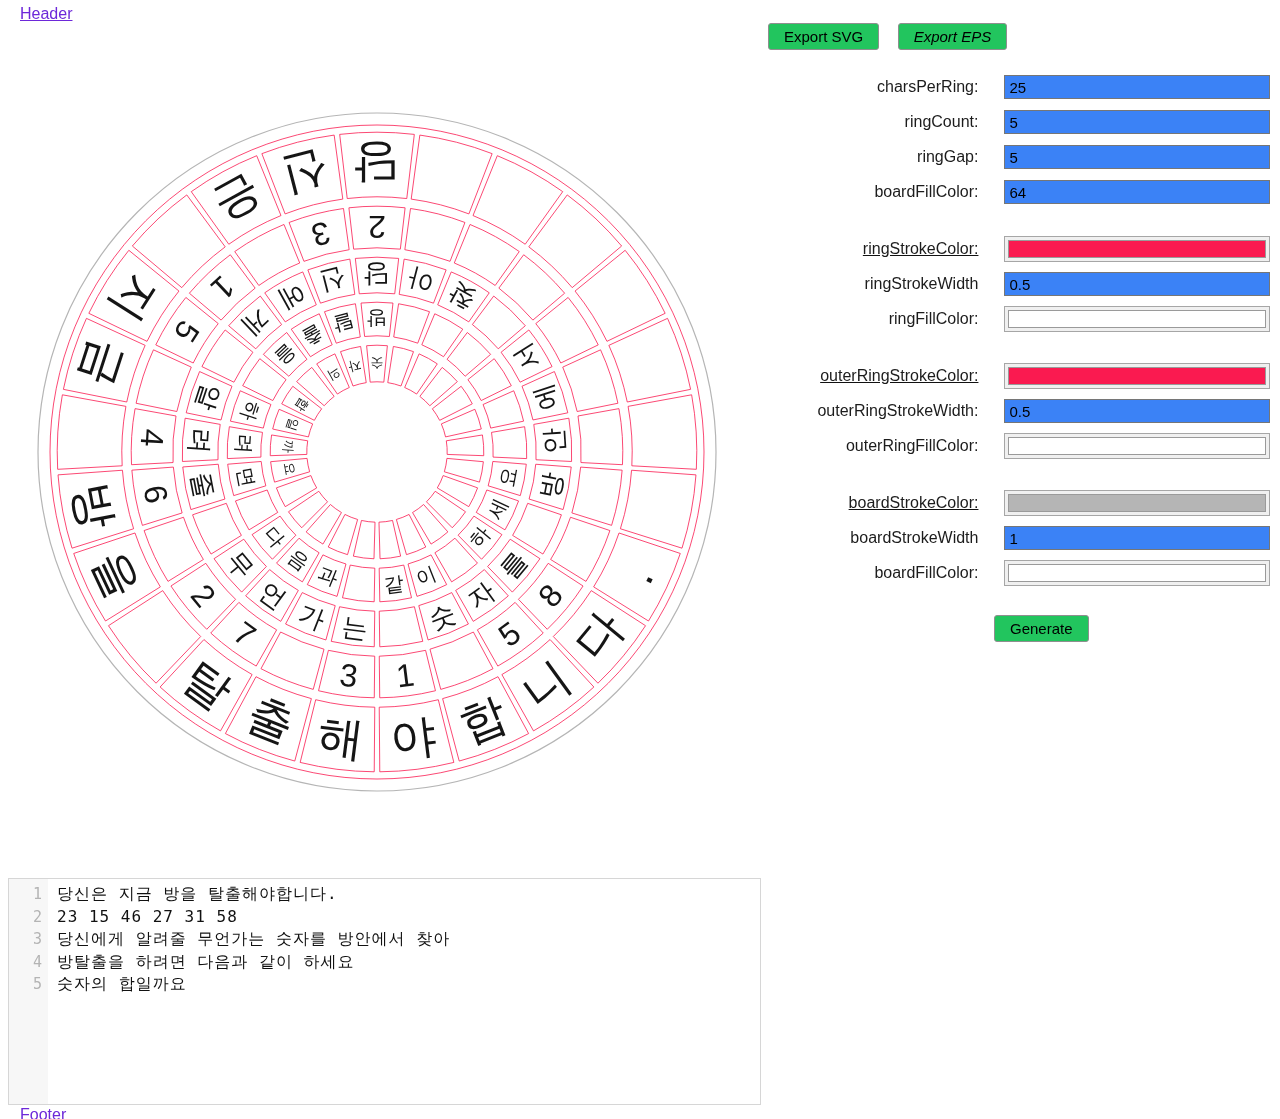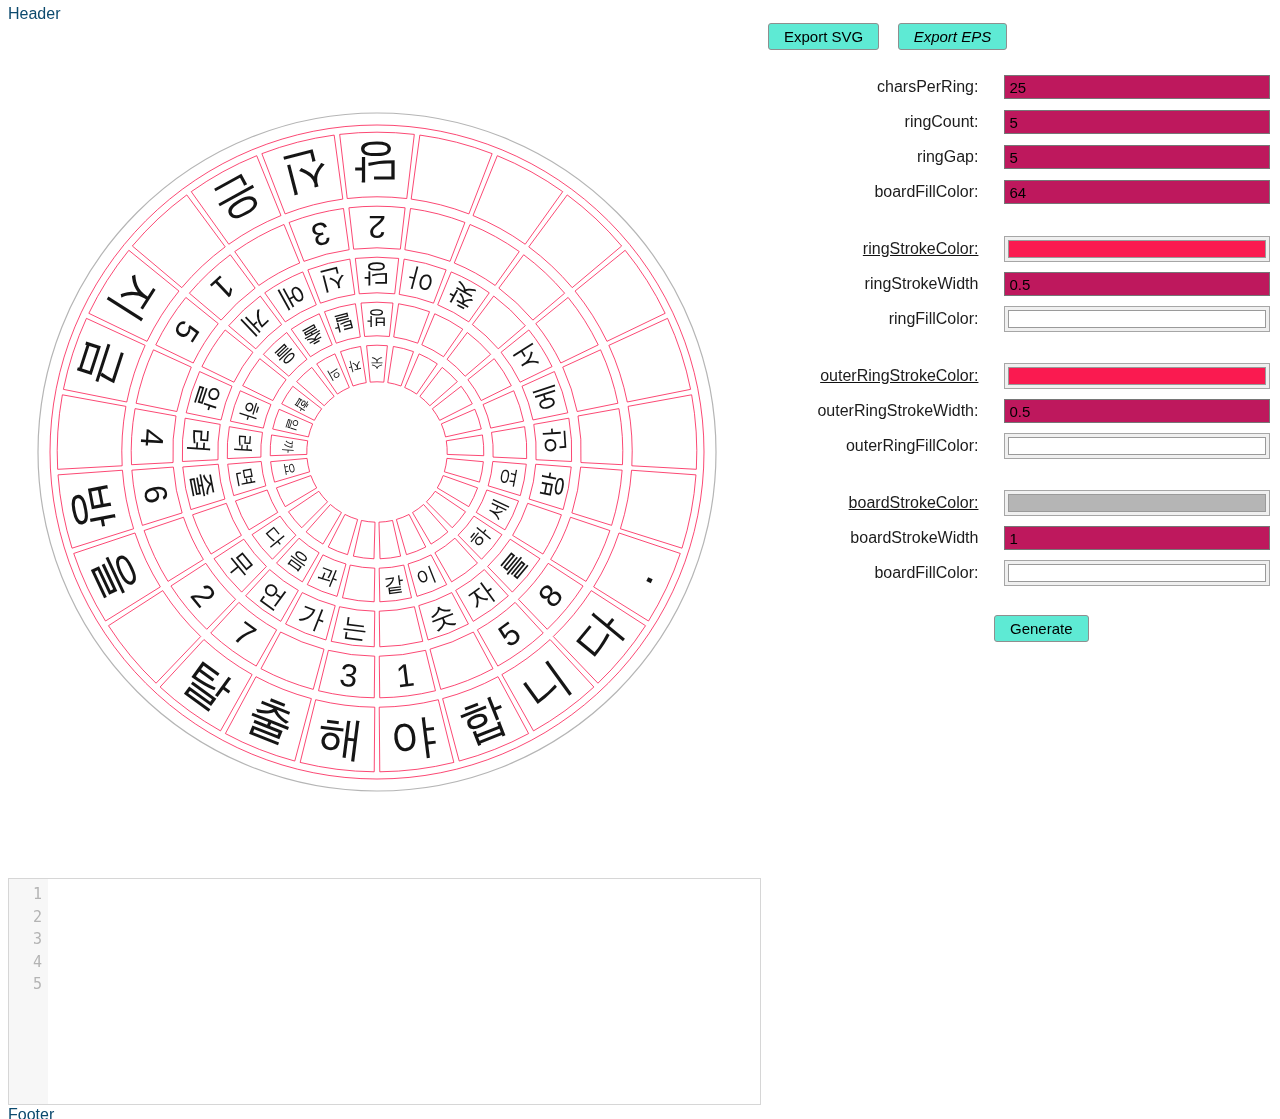--- a/index.html
+++ b/index.html
@@ -1,43 +1,43 @@
 <!DOCTYPE html>
 <html><head>
 <meta charset="utf-8">
 <style>
   html,body{margin:0;padding:0;}
   body{
     width:1280px;height:1119px;overflow:hidden;position:relative;
     background:#ffffff;font-family:"Liberation Sans",sans-serif;color:#111;
   }
-  .corner-text{position:absolute;left:8px;font-size:16px;color:#0c4a6e;}
+  .corner-text{position:absolute;left:20px;font-size:16px;color:#6d28d9;text-decoration:underline;}
   #header-text{top:5px;}
   #footer-text{top:1106px;}
 
   
   #wheel-wrap{position:absolute;left:32px;top:107px;width:690px;height:690px;}
   #wheel-wrap svg{display:block;}
   #wheel-wrap text{font-family:"Liberation Sans",sans-serif;}
 
   
   #panel{position:absolute;left:768px;top:23px;width:502px;}
   .btn{
     display:inline-block;font-size:15px;font-family:inherit;color:#000;
-    background:#5eead4;border:1px solid #8f8f8f;border-radius:3px;
+    background:#22c55e;border:1px solid #8f8f8f;border-radius:3px;
     padding:4px 15px;cursor:pointer;
   }
   #export-eps{margin-left:14px;font-style:italic;}
   #form-fields{margin-top:25px;}
   .frow{display:flex;align-items:center;margin-bottom:11px;height:24px;gap:21px;}
   .frow.gap{margin-top:33px;text-decoration:underline;}
   .flabel{width:219px;text-align:right;padding-right:5px;font-size:16px;color:#1c1c1c;white-space:nowrap;}
   .finput{
     box-sizing:border-box;width:276px;height:24px;border:1px solid #767676;
-    font-size:15px;font-family:inherit;padding:1px 4px;background:#be185d;color:#000;
+    font-size:15px;font-family:inherit;padding:1px 4px;background:#3b82f6;color:#000;
   }
   .swatch{
     box-sizing:border-box;width:276px;height:26px;border:1px solid #a6a6a6;
     background:#f0f0f0;padding:3px;
   }
   .swin{width:100%;height:100%;box-sizing:border-box;border:1px solid #9a9a9a;}
   #generate-row{margin-top:30px;margin-left:226px;}
 
   
   #editor{
@@ -335,15 +335,16 @@
 </div>
 
 <div id="editor">
   <div id="gutter">
       <div>1</div>
       <div>2</div>
       <div>3</div>
       <div>4</div>
       <div>5</div>
     </div>
+  <div id="code"><div>당신은 지금 방을 탈출해야합니다.</div><div>23 15 46 27 31 58</div><div>당신에게 알려줄 무언가는 숫자를 방안에서 찾아</div><div>방탈출을 하려면 다음과 같이 하세요</div><div>숫자의 합일까요</div></div>
 </div>
 
 <div id="footer-text" class="corner-text">Footer</div>
 
 </body></html>

